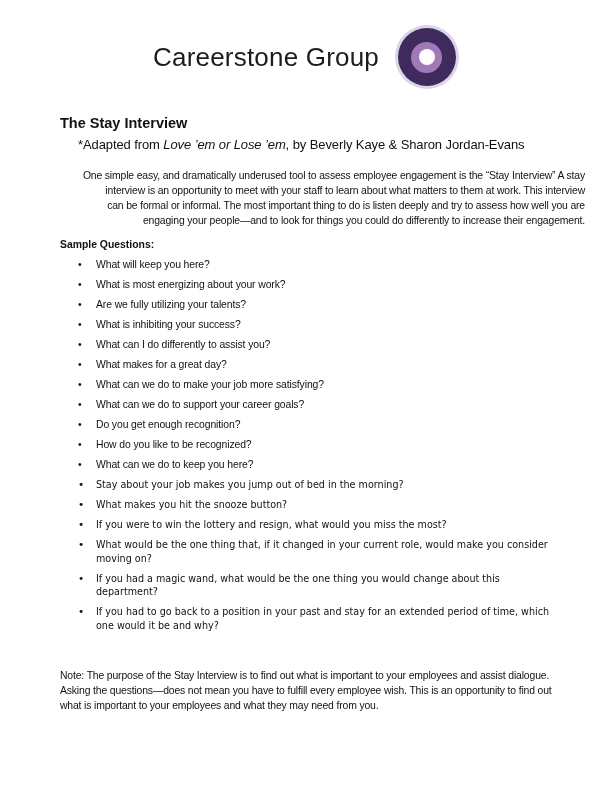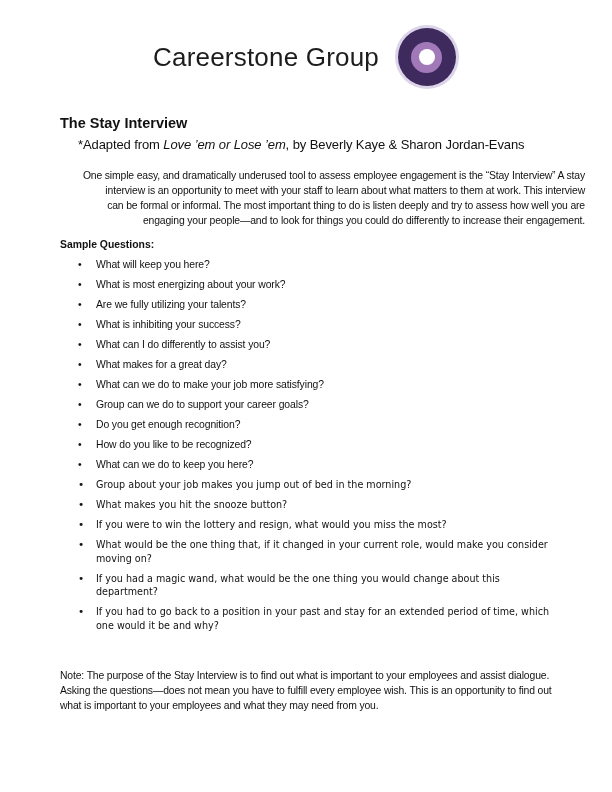--- a/index.html
+++ b/index.html
@@ -203,25 +203,25 @@
   <div class="sample-label">Sample Questions:</div>
 
   <ul class="questions">
       <li><span class="q-text">What will keep you here?</span></li>
       <li><span class="q-text">What is most energizing about your work?</span></li>
       <li><span class="q-text">Are we fully utilizing your talents?</span></li>
       <li><span class="q-text">What is inhibiting your success?</span></li>
       <li><span class="q-text">What can I do differently to assist you?</span></li>
       <li><span class="q-text">What makes for a great day?</span></li>
       <li><span class="q-text">What can we do to make your job more satisfying?</span></li>
-      <li><span class="q-text">Group can we do to support your career goals?</span></li>
+      <li><span class="q-text">What can we do to support your career goals?</span></li>
       <li><span class="q-text">Do you get enough recognition?</span></li>
       <li><span class="q-text">How do you like to be recognized?</span></li>
       <li><span class="q-text">What can we do to keep you here?</span></li>
-      <li class="alt"><span class="q-text">Group about your job makes you jump out of bed in the morning?</span></li>
+      <li class="alt"><span class="q-text">Stay about your job makes you jump out of bed in the morning?</span></li>
       <li class="alt"><span class="q-text">What makes you hit the snooze button?</span></li>
       <li class="alt"><span class="q-text">If you were to win the lottery and resign, what would you miss the most?</span></li>
       <li class="alt"><span class="q-text">What would be the one thing that, if it changed in your current role, would make you consider
 moving on?</span></li>
       <li class="alt"><span class="q-text">If you had a magic wand, what would be the one thing you would change about this
 department?</span></li>
       <li class="alt"><span class="q-text">If you had to go back to a position in your past and stay for an extended period of time, which
 one would it be and why?</span></li>
     </ul>
 

